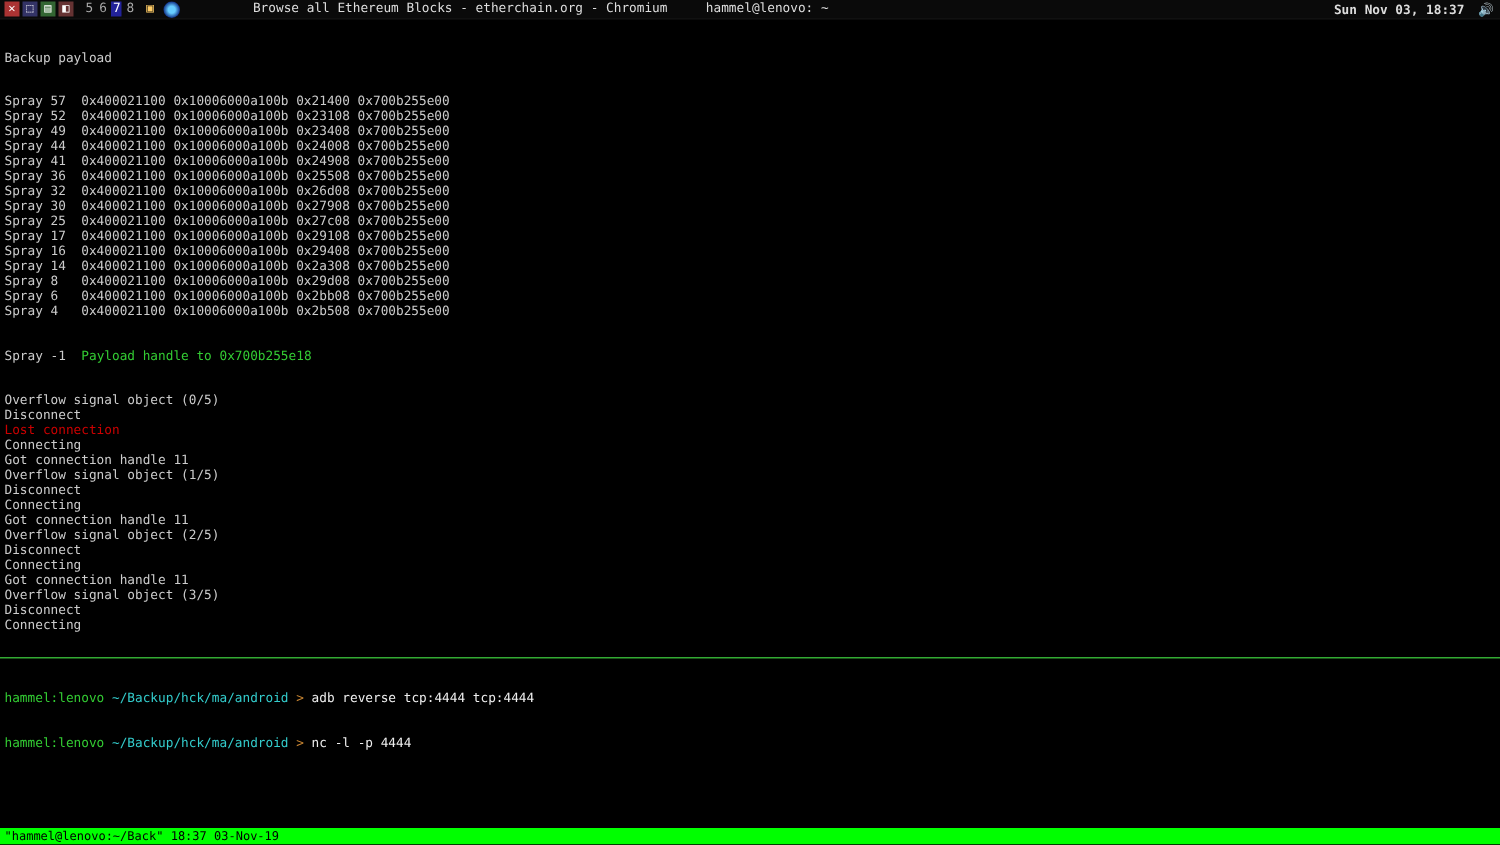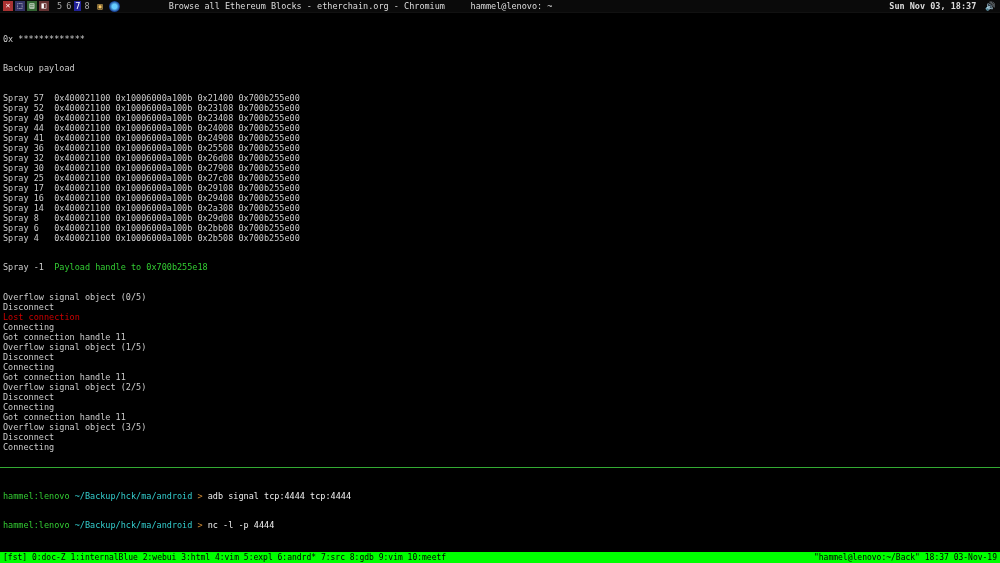--- a/index.html
+++ b/index.html
@@ -115,31 +115,29 @@
   <div class="browser-icon"></div>
   <div class="browser-title">Browse all Ethereum Blocks - etherchain.org - Chromium</div>
   <div class="center-title">hammel@lenovo: ~</div>
   <div class="right-clock">
     <span>Sun Nov 03, 18:37</span>
     <span class="icon">🔊</span>
   </div>
 </div>
 
 <div class="terminal">
-  <div class="line">0x *************</div>
   <div class="line">Backup payload</div>
   <div id="spray-rows"><div class="line">Spray 57  0x400021100 0x10006000a100b 0x21400 0x700b255e00</div><div class="line">Spray 52  0x400021100 0x10006000a100b 0x23108 0x700b255e00</div><div class="line">Spray 49  0x400021100 0x10006000a100b 0x23408 0x700b255e00</div><div class="line">Spray 44  0x400021100 0x10006000a100b 0x24008 0x700b255e00</div><div class="line">Spray 41  0x400021100 0x10006000a100b 0x24908 0x700b255e00</div><div class="line">Spray 36  0x400021100 0x10006000a100b 0x25508 0x700b255e00</div><div class="line">Spray 32  0x400021100 0x10006000a100b 0x26d08 0x700b255e00</div><div class="line">Spray 30  0x400021100 0x10006000a100b 0x27908 0x700b255e00</div><div class="line">Spray 25  0x400021100 0x10006000a100b 0x27c08 0x700b255e00</div><div class="line">Spray 17  0x400021100 0x10006000a100b 0x29108 0x700b255e00</div><div class="line">Spray 16  0x400021100 0x10006000a100b 0x29408 0x700b255e00</div><div class="line">Spray 14  0x400021100 0x10006000a100b 0x2a308 0x700b255e00</div><div class="line">Spray 8   0x400021100 0x10006000a100b 0x29d08 0x700b255e00</div><div class="line">Spray 6   0x400021100 0x10006000a100b 0x2bb08 0x700b255e00</div><div class="line">Spray 4   0x400021100 0x10006000a100b 0x2b508 0x700b255e00</div></div>
   <div class="line"><span>Spray -1  </span><span class="green">Payload handle to 0x700b255e18</span></div>
   <div id="event-rows"><div class="line">Overflow signal object (0/5)</div><div class="line">Disconnect</div><div class="line red">Lost connection</div><div class="line">Connecting</div><div class="line">Got connection handle 11</div><div class="line">Overflow signal object (1/5)</div><div class="line">Disconnect</div><div class="line">Connecting</div><div class="line">Got connection handle 11</div><div class="line">Overflow signal object (2/5)</div><div class="line">Disconnect</div><div class="line">Connecting</div><div class="line">Got connection handle 11</div><div class="line">Overflow signal object (3/5)</div><div class="line">Disconnect</div><div class="line">Connecting</div></div>
 </div>
 
 <div class="divider-green"></div>
 
 <div class="terminal">
-  <div class="line"><span class="prompt-host">hammel:lenovo</span> <span class="prompt-path">~/Backup/hck/ma/android</span> <span class="prompt-sym">&gt;</span> <span class="white">adb signal tcp:4444 tcp:4444</span></div>
+  <div class="line"><span class="prompt-host">hammel:lenovo</span> <span class="prompt-path">~/Backup/hck/ma/android</span> <span class="prompt-sym">&gt;</span> <span class="white">adb reverse tcp:4444 tcp:4444</span></div>
   <div class="line"><span class="prompt-host">hammel:lenovo</span> <span class="prompt-path">~/Backup/hck/ma/android</span> <span class="prompt-sym">&gt;</span> <span class="white">nc -l -p 4444</span></div>
   
 </div>
 
 <div class="statusbar">
-  <div class="left">[fst] 0:doc-Z 1:internalBlue  2:webui  3:html  4:vim  5:expl  6:andrd* 7:src  8:gdb  9:vim  10:meetf</div>
   <div class="right">"hammel@lenovo:~/Back" 18:37 03-Nov-19</div>
 </div>
 
 </body></html>

